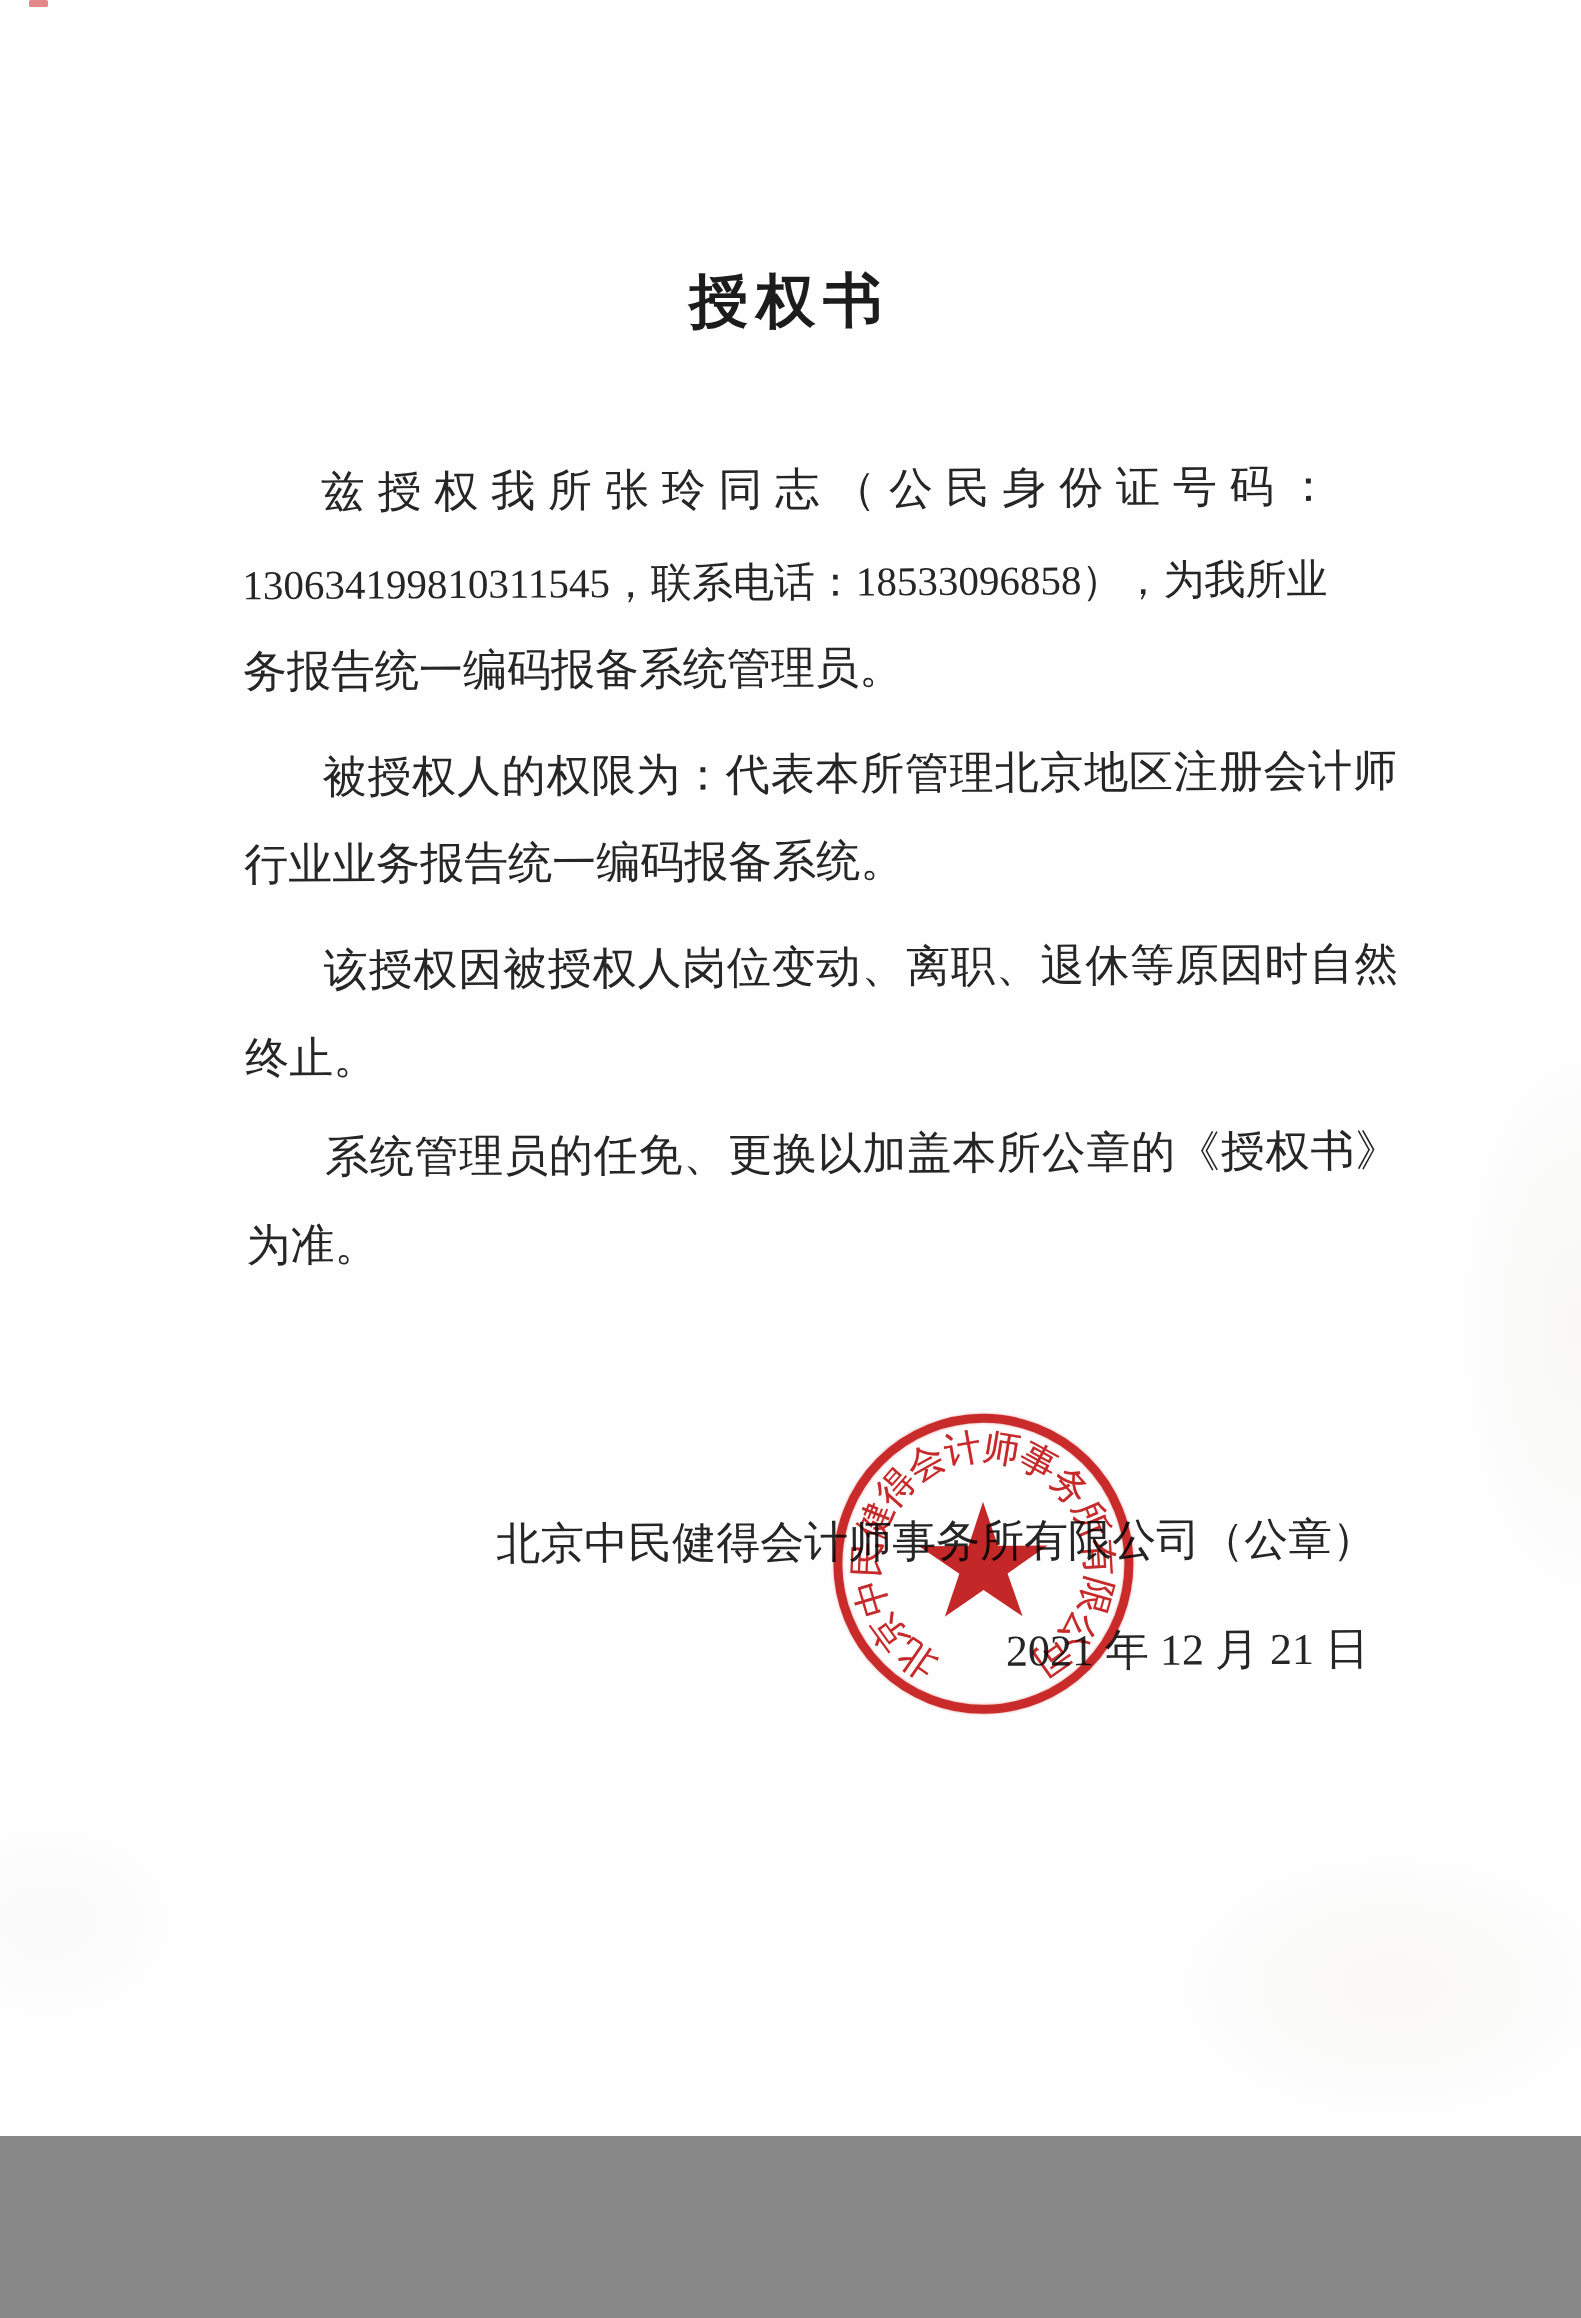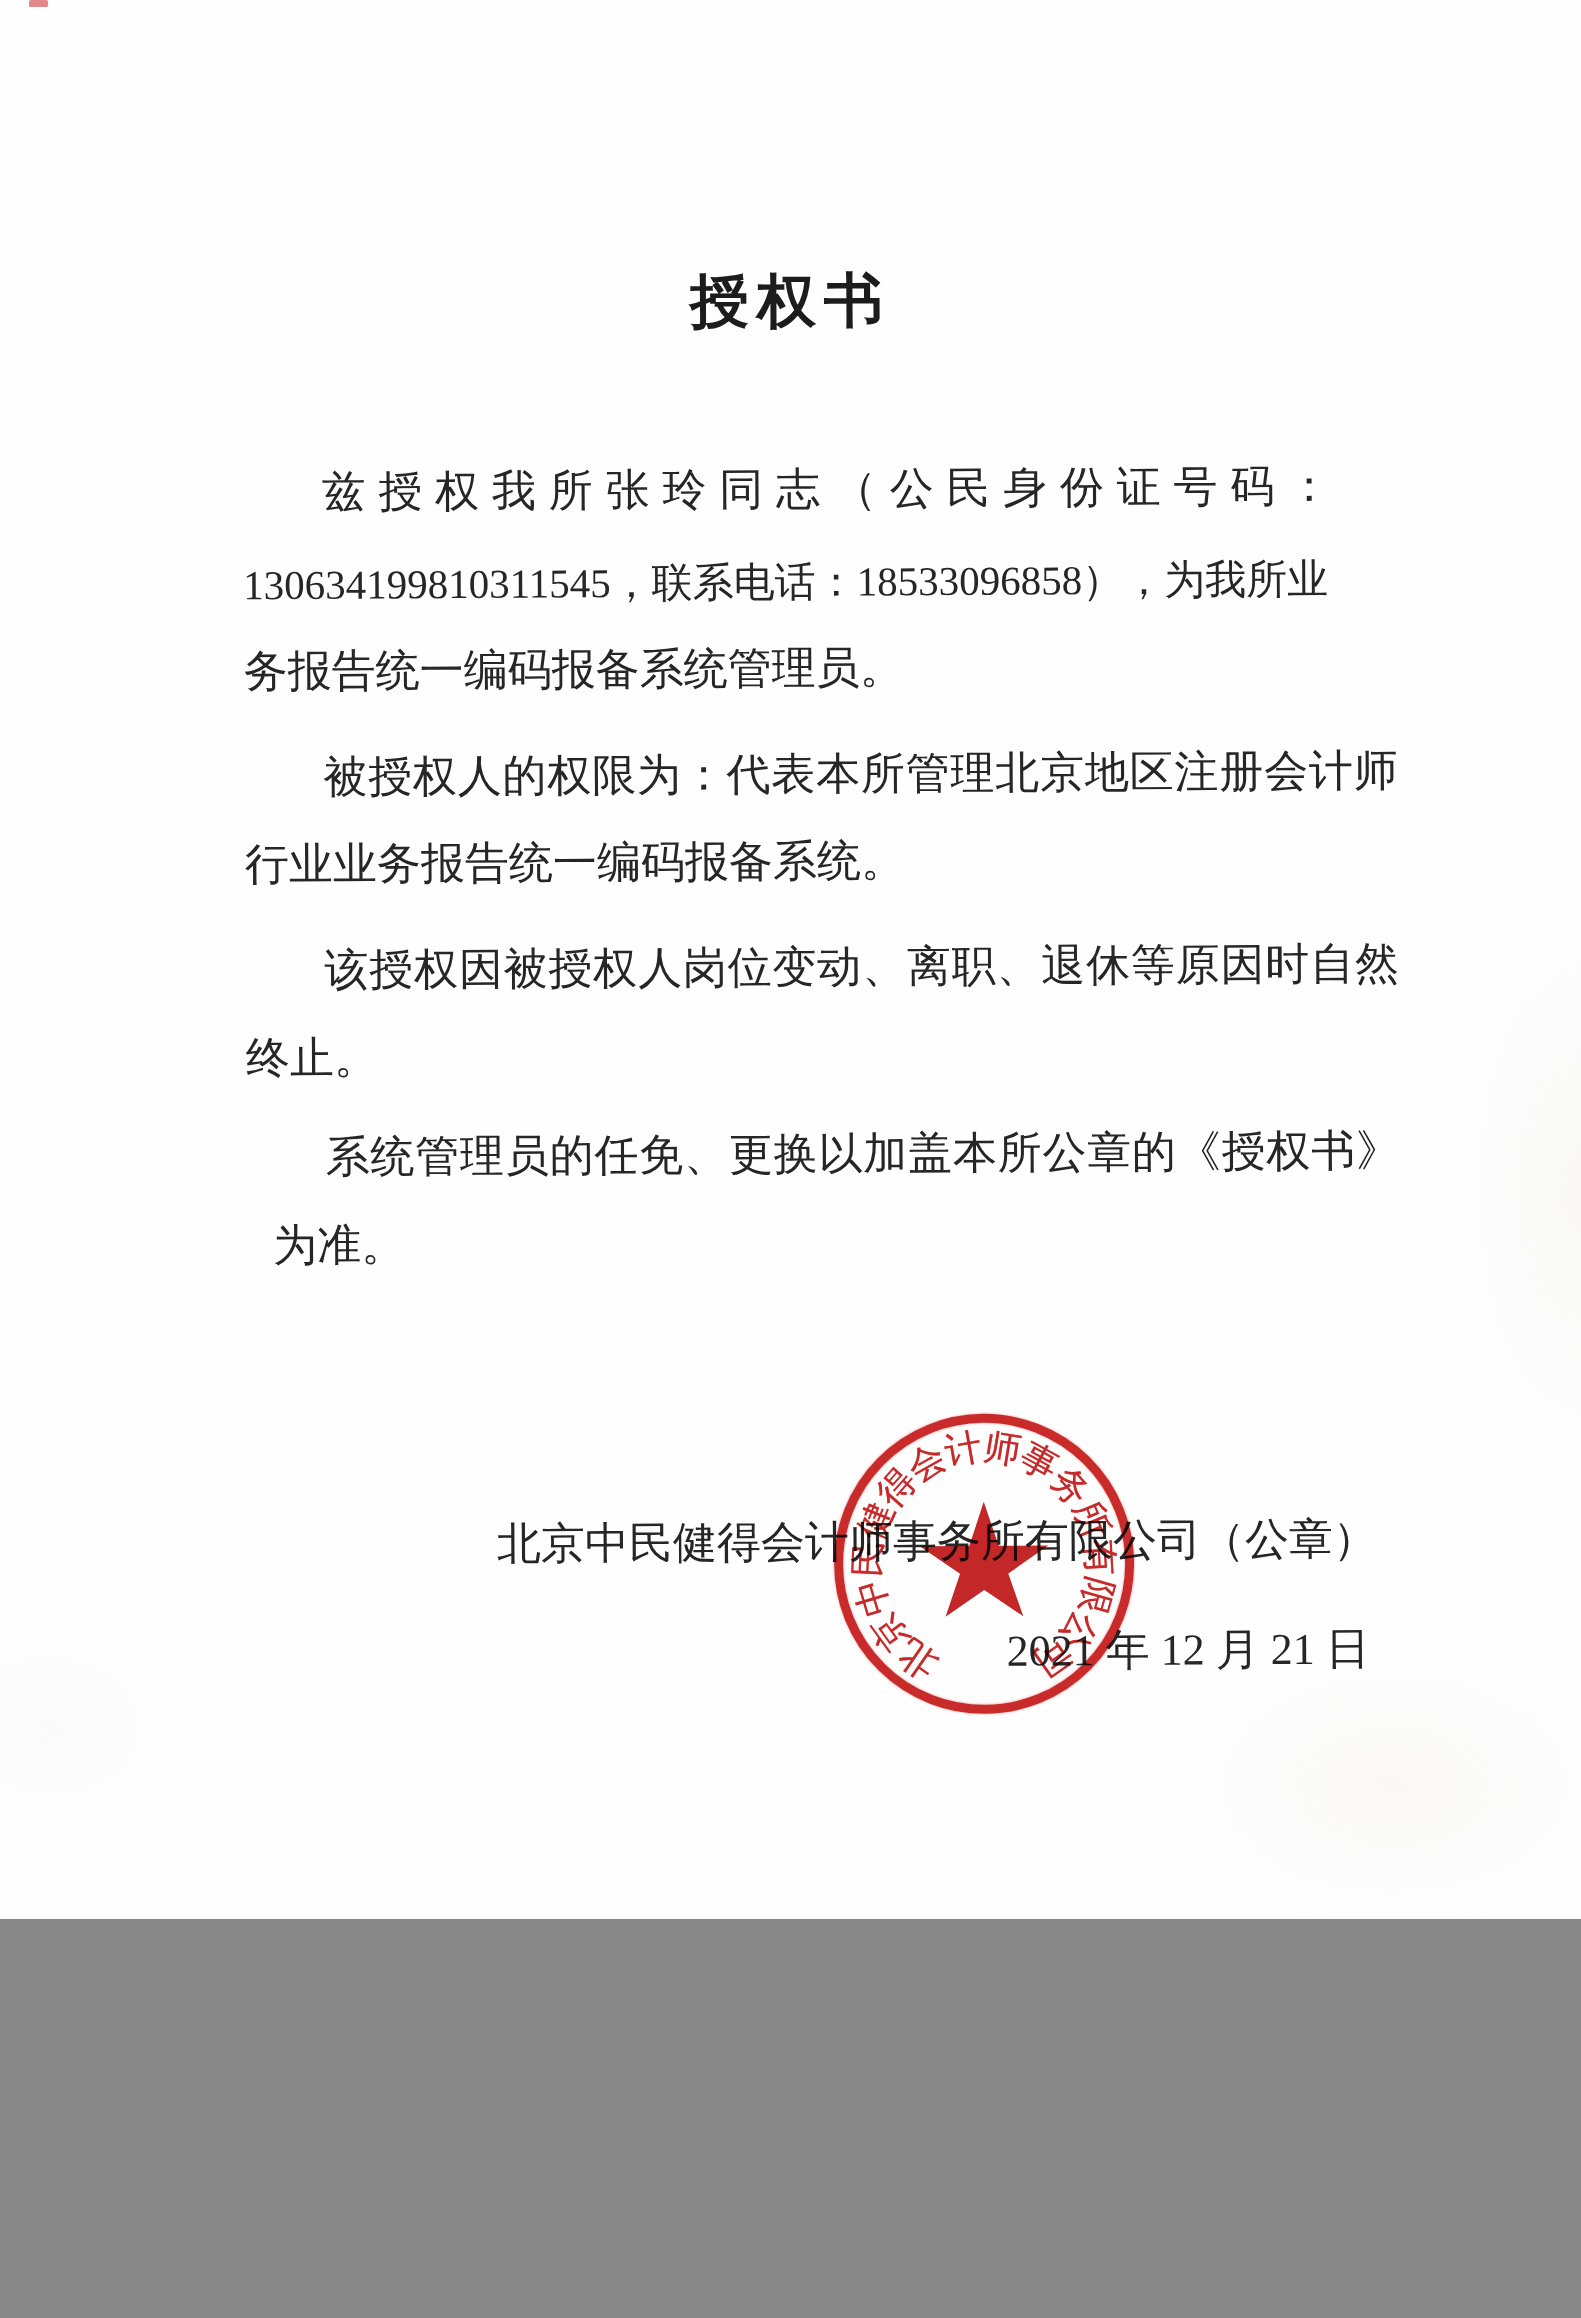--- a/index.html
+++ b/index.html
@@ -1,18 +1,18 @@
 <!DOCTYPE html>
 <html style="font-size:12.8px"><head>
 <meta charset="utf-8">
 <style>
   html,body{margin:0;padding:0;background:#888;}
   .page{
     position:relative;
-    width:1582px;height:1919px;
+    width:1582px;height:2136px;
     margin:0 auto;
     background:
       radial-gradient(ellipse 335px 207px at 88% 93%, rgba(208,198,188,0.10), transparent 70%),
       radial-gradient(ellipse 175px 415px at 99.5% 62%, rgba(200,194,184,0.10), transparent 70%),
       radial-gradient(ellipse 207px 159px at 3% 90%, rgba(205,205,205,0.08), transparent 70%),
       #fefefe;
     overflow:hidden;
     font-family:"Liberation Serif","DejaVu Serif",serif;
     color:#242424;
   }
@@ -98,21 +98,21 @@
 
     <div id="body-lines">
         <div class="line" style="top: 464px; left: 325px; letter-spacing: 12.8px;">兹授权我所张玲同志（公民身份证号码：</div>
         <div class="line" style="top: 558px; left: 246px; font-size: 41px;">130634199810311545，联系电话：18533096858），为我所业</div>
         <div class="line" style="top: 643px; left: 246px;">务报告统一编码报备系统管理员。</div>
         <div class="line" style="top: 749px; left: 325px; letter-spacing: 0.8px;">被授权人的权限为：代表本所管理北京地区注册会计师</div>
         <div class="line" style="top: 836px; left: 246px;">行业业务报告统一编码报备系统。</div>
         <div class="line" style="top: 942px; left: 325px; letter-spacing: 0.8px;">该授权因被授权人岗位变动、离职、退休等原因时自然</div>
         <div class="line" style="top: 1030px; left: 246px; text-align: center;">终止。</div>
         <div class="line" style="top: 1129px; left: 325px; letter-spacing: 0.8px;">系统管理员的任免、更换以加盖本所公章的《授权书》</div>
-        <div class="line" style="top: 1217px; left: 246px; margin-left: 26px;">为准。</div>
+        <div class="line" style="top: 1217px; left: 246px;">为准。</div>
       </div>
 
     <div class="company-line">北京中民健得会计师事务所有限公司（公章）</div>
 
     <div class="date-line">2021 年 12 月 21 日</div>
 
     <div class="seal">
       <div class="seal-ring"></div>
       <div class="seal-star"></div>
       <div id="seal-text">

